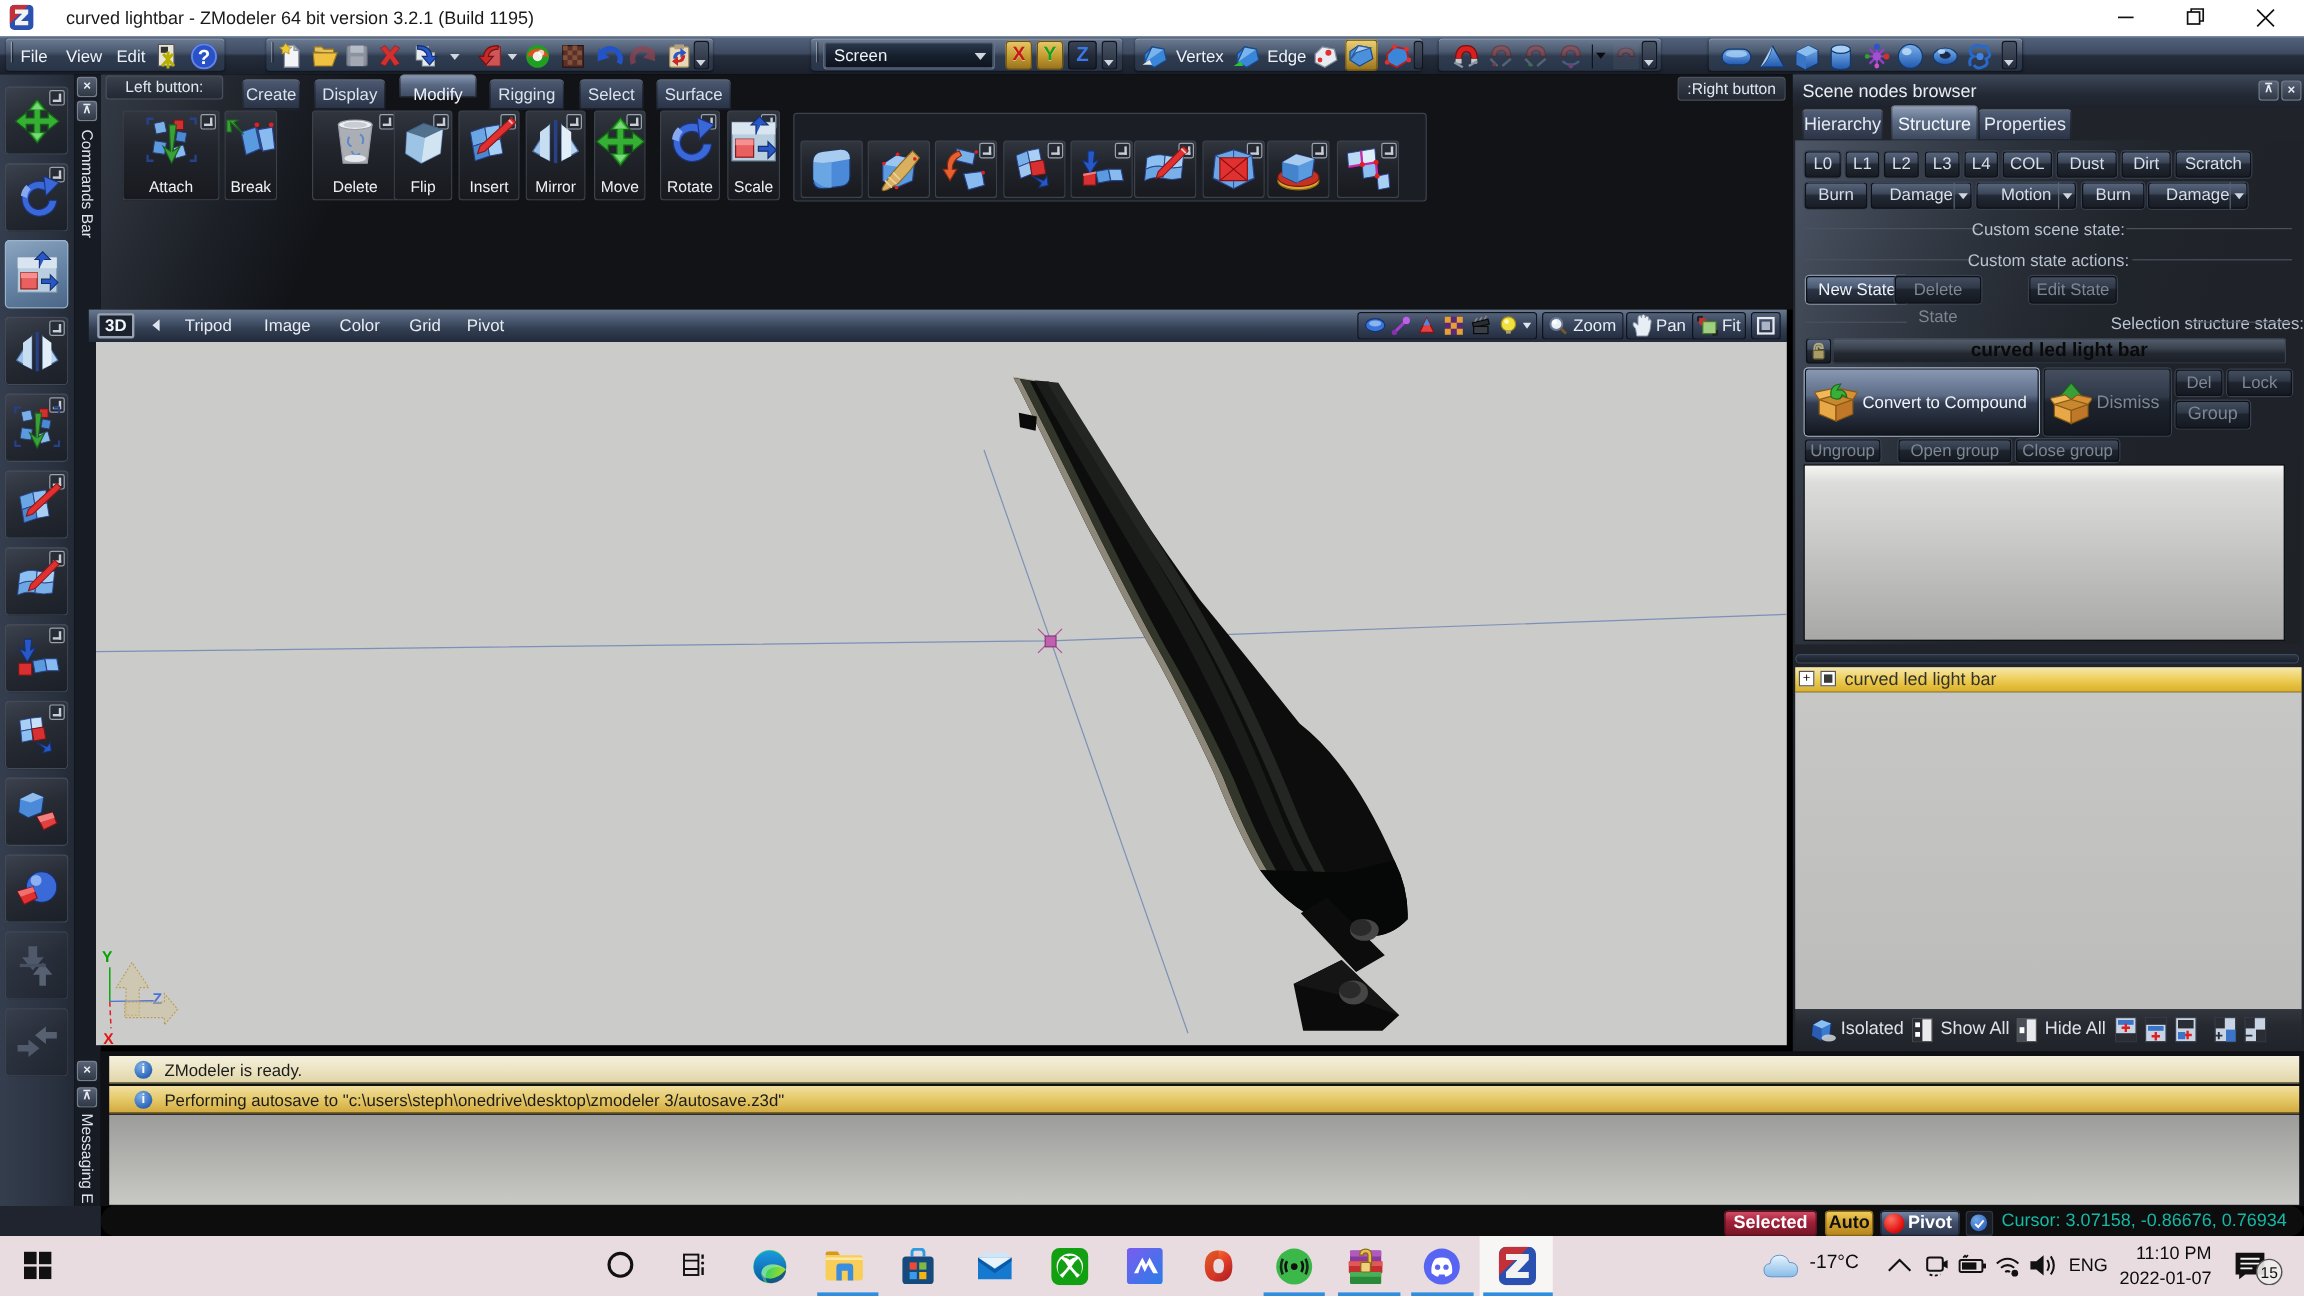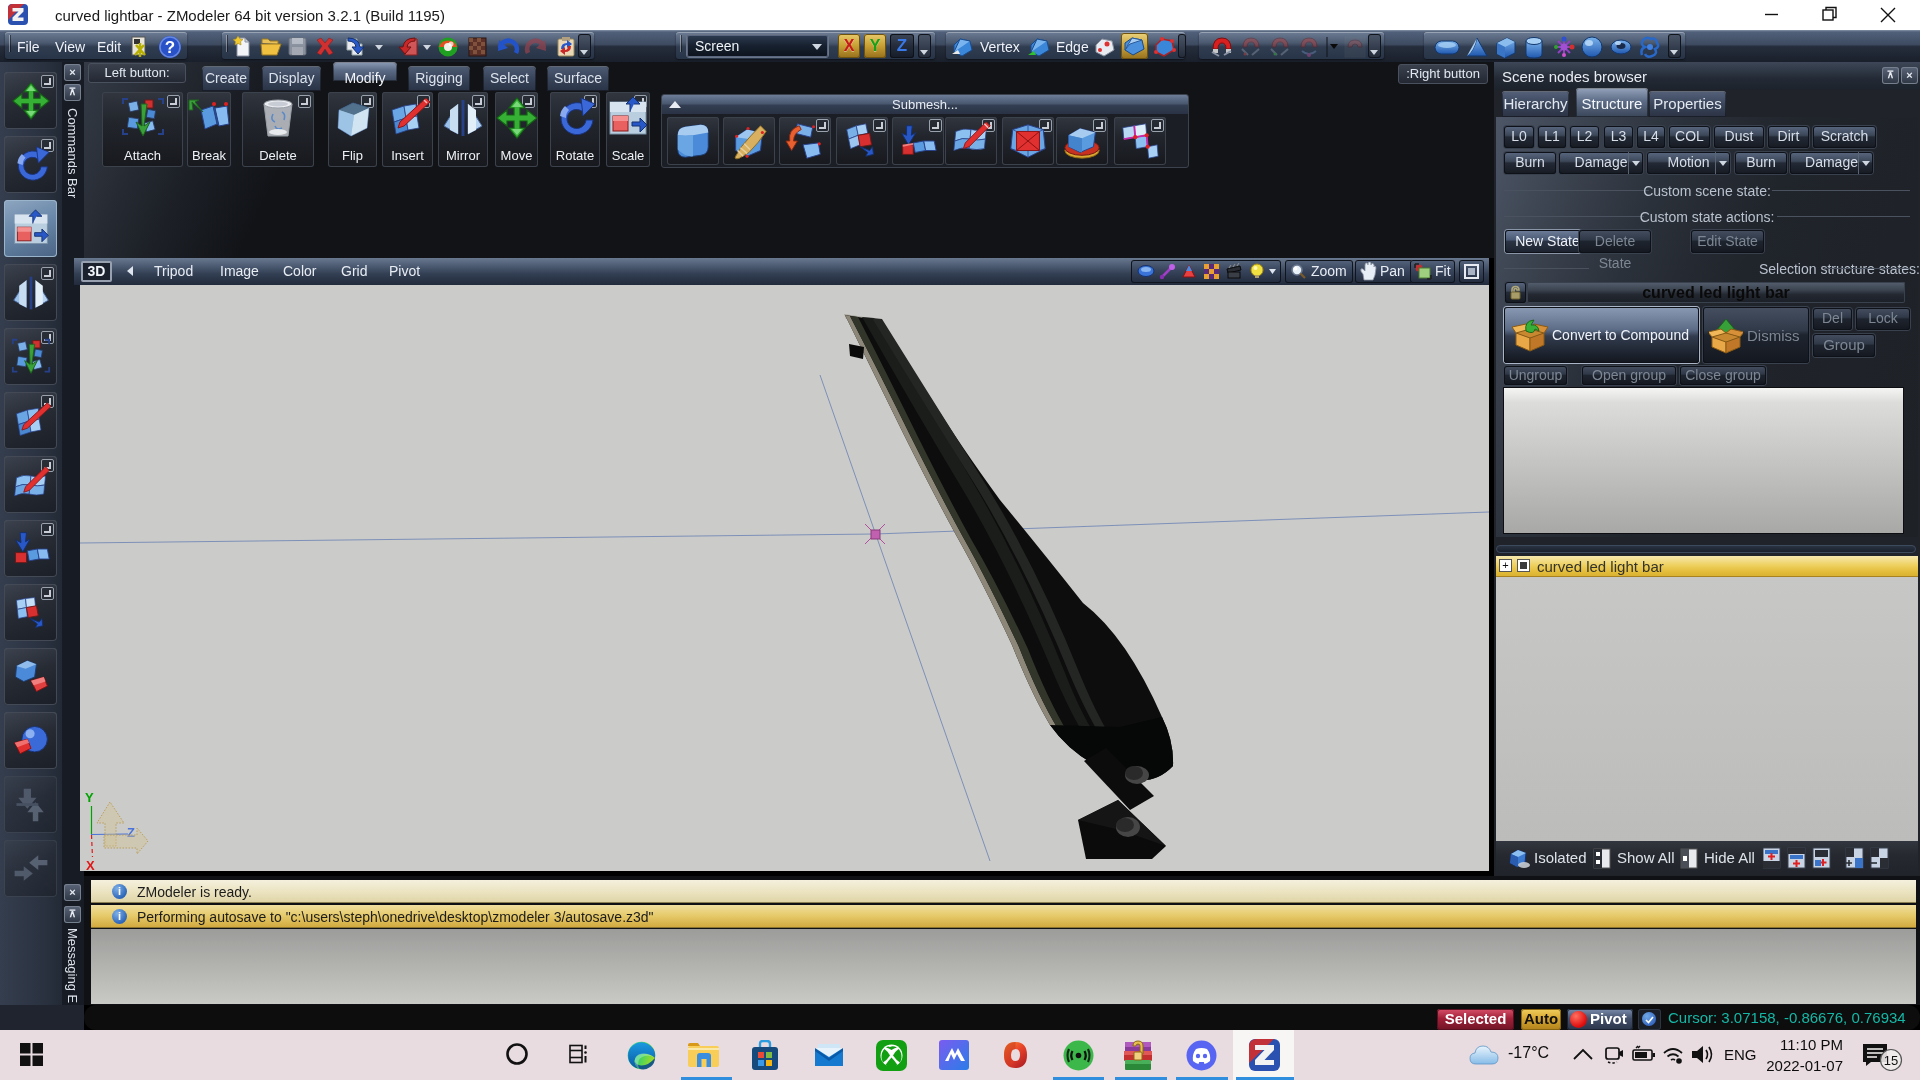--- a/index.html
+++ b/index.html
@@ -479,21 +479,21 @@
       <div class="lbl">Break</div>
     <svg style="position:absolute;left:50%;top:4px;margin-left:-22px" width="44" height="44" viewBox="0 0 44 44">
       <path d="M14 14 L26 10 L30 28 L18 33 Z" fill="#5a9ade" stroke="#27408a"></path>
       <path d="M28 12 L40 10 L42 28 L32 30 Z" fill="#88bcf0" stroke="#27408a"></path>
       <path d="M26 10 L28 12 L32 30 L30 28 Z" fill="#2a4a8a"></path>
       <circle cx="27" cy="8" r="2" fill="#e02020"></circle>
         <circle cx="39" cy="8" r="2" fill="#e02020"></circle>
       <path d="M16 16 L5 6 L6 14 L2 14 L2 4 L12 4 L8 6 Z" fill="#3aa03a" stroke="#1c601c"></path>
     </svg>
   </div>
-  <div class="toolbtn" style="left:158px;width:72px">
+  <div class="toolbtn" style="left:176px;width:72px">
       <div class="lbl">Delete</div>
       <div class="expico" style="right:3px;top:3px"></div>
     <svg style="position:absolute;left:50%;top:4px;margin-left:-22px" width="44" height="44" viewBox="0 0 44 44">
       <path d="M8 8 L36 8 L32 40 L12 40 Z" fill="#d8dce2" fill-opacity=".75" stroke="#9aa0a8"></path>
       <ellipse cx="22" cy="8" rx="14" ry="4" fill="#eceef2" stroke="#9aa0a8"></ellipse>
       <ellipse cx="22" cy="8" rx="10" ry="2.5" fill="#c8ccd4"></ellipse>
       <path d="M17 18 q-3 6 2 8 M26 16 q4 2 2 8 M19 30 q2 5 7 2" stroke="#5a8ac8" fill="none" stroke-width="1.6"></path>
       <ellipse cx="22" cy="36" rx="9" ry="3" fill="#eef0f2" opacity=".9"></ellipse>
     </svg>
   </div>
@@ -555,26 +555,20 @@
     <svg style="position:absolute;left:50%;top:4px;margin-left:-22px" width="44" height="44" viewBox="0 0 44 44">
       <rect x="4" y="6" width="36" height="32" fill="#b9cede" stroke="#7a92a8"></rect>
       <rect x="4" y="6" width="36" height="10" fill="#d8e4f0"></rect>
       <rect x="7" y="20" width="15" height="15" fill="#e86060" stroke="#8a1818"></rect>
       <rect x="7" y="20" width="15" height="5" fill="#f49090"></rect>
       <path d="M24 16 L24 8 L20 8 L27 1 L34 8 L28 8 M26 26 L34 26 L34 22 L41 29 L34 36 L34 30 L26 30 Z" fill="#2858c8" stroke="#14306e"></path>
     </svg>
   </div>
 
   <div class="abs" style="left:577px;top:32px;width:528px;height:74px;border:1px solid #3c424e;border-radius:3px;background:#1b1e24">
-    <div class="abs" style="left:0;top:0;width:526px;height:19px;border-radius:2px 2px 0 0;background:linear-gradient(#6d7d98 0%,#4a5870 45%,#333e52 55%,#2a3345 100%)">
-      <svg class="abs" style="left:7px;top:6px" width="12" height="8">
-          <path d="M0 7 L6 0 L12 7 Z" fill="#e8ecf2"></path>
-        </svg>
-      <div class="abs" style="left:0;right:0;top:2px;text-align:center;font-size:13px;color:#e8edf4">Submesh...</div>
-    </div>
     <div class="smbtn" style="left:5px">
         <svg width="42" height="42" viewBox="0 0 44 44">
           <path d="M6 16 Q6 8 14 7 L30 5 Q38 5 38 13 L38 28 Q38 36 30 37 L14 39 Q6 39 6 31 Z" fill="#4a8ad8" stroke="#1c3a70"></path>
           <path d="M6 16 Q6 8 14 7 L30 5 Q38 5 38 13 L22 16 Q14 17 6 16" fill="#a8ccf0"></path>
           <path d="M22 16 L22 38 Q14 39 6 31 L6 16 Q14 17 22 16" fill="#6aa6e4"></path>
         </svg>
       </div>
     <div class="smbtn" style="left:61px">
         <svg width="42" height="42" viewBox="0 0 44 44">
           <path d="M8 18 L20 10 L36 14 L34 32 L20 38 L8 32 Z" fill="#5a9ade" stroke="#27408a"></path>

